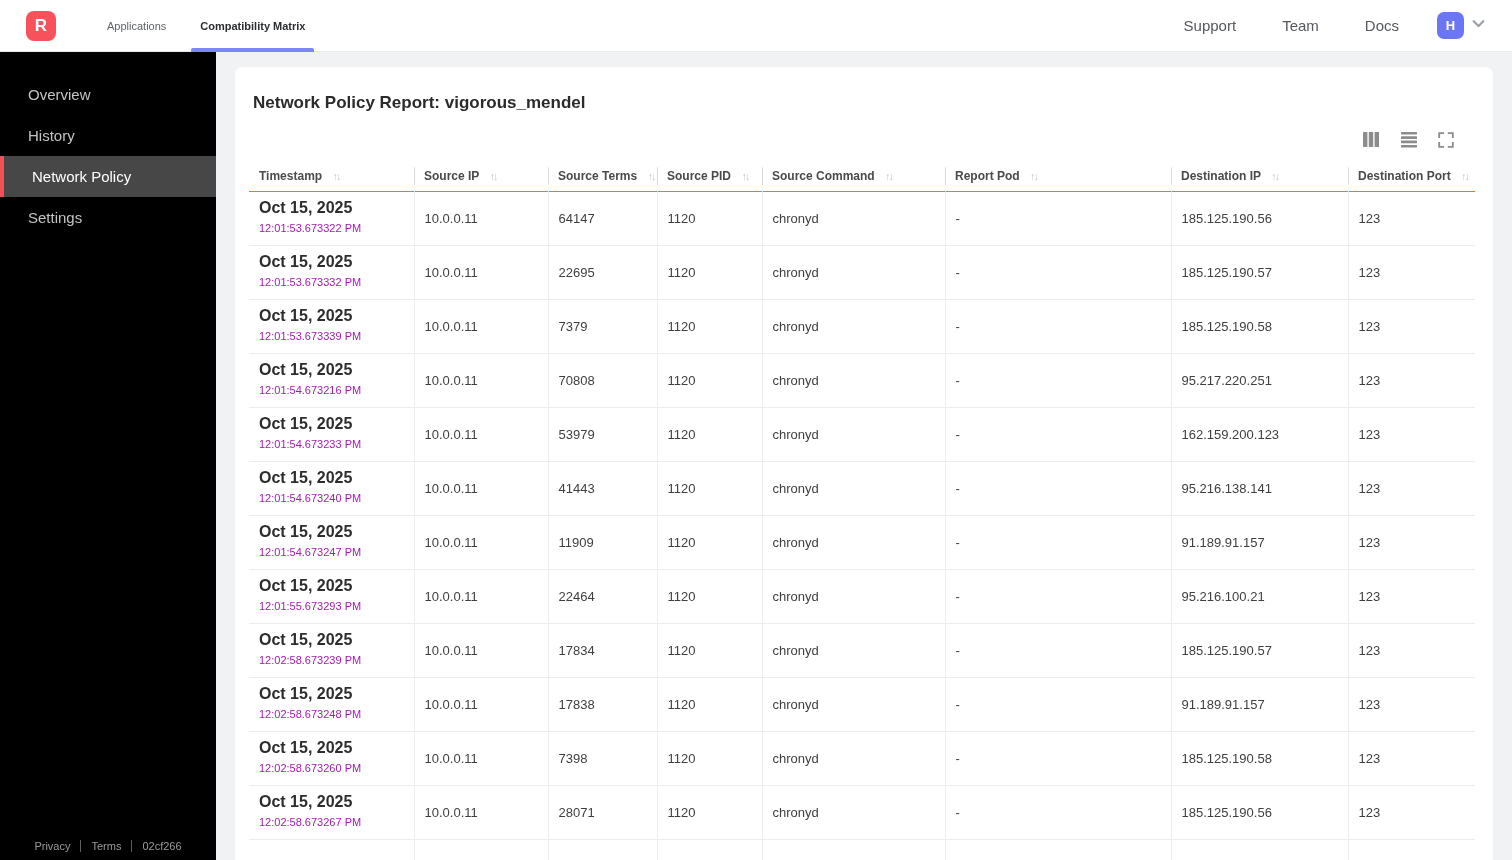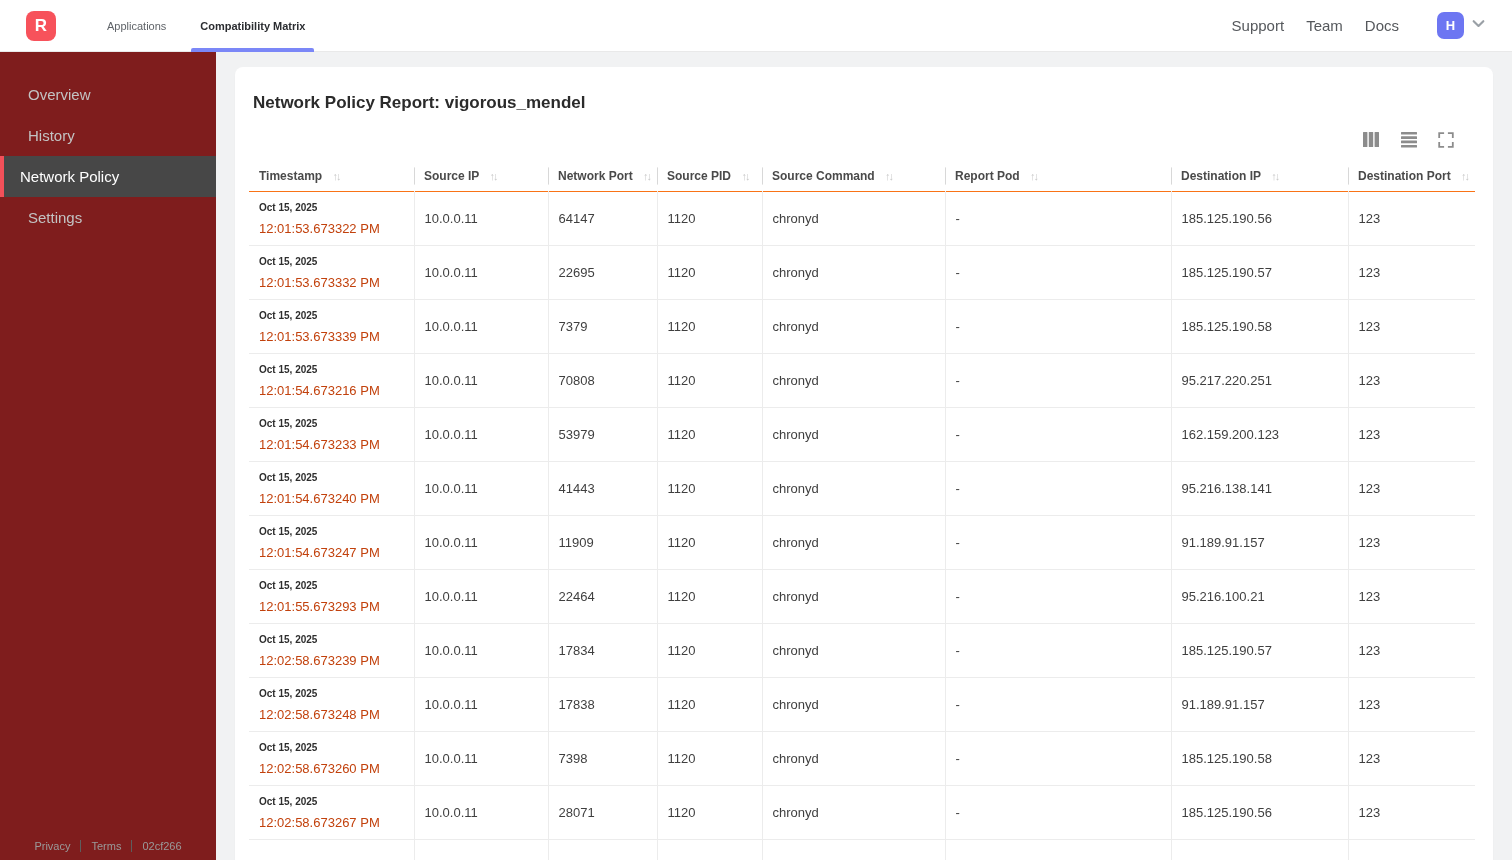--- a/index.html
+++ b/index.html
@@ -41,30 +41,30 @@
     width: 27px; height: 27px; border-radius: 7px; background: #6d76f2;
     color: #fff; font-size: 13px; font-weight: bold;
     display: flex; align-items: center; justify-content: center;
   }
 
   
   .shell { display: flex; height: 808px; }
 
   
   .sidebar {
-    width: 216px; background: #7f1d1d; flex: none;
+    width: 216px; background: #000000; flex: none;
     display: flex; flex-direction: column; padding-top: 22px;
   }
   .side-item {
     height: 41px; display: flex; align-items: center;
     padding-left: 28px; font-size: 15px; color: #c3c3c3; cursor: pointer;
   }
   .side-item.active {
     background: #474747; color: #ffffff;
-    border-left: 4px solid #f25059; padding-left: 16px;
+    border-left: 4px solid #f25059; padding-left: 28px;
   }
   .side-footer {
     margin-top: auto; margin-bottom: 8px;
     display: flex; align-items: center; justify-content: center; gap: 10px;
     font-size: 11px; color: #9a9a9a; text-align: center;
   }
   .side-footer .sep { width: 1px; height: 12px; background: #5d5d5d; }
   .side-footer span { cursor: pointer; }
   .side-footer .version { cursor: default; }
 
@@ -107,42 +107,42 @@
   .sort-icon {
     color: #c9c9c9; font-size: 11px; font-weight: normal;
     letter-spacing: -2px; margin-left: 7px;
   }
   .grid tbody tr { border-bottom: 1px solid #ececec; }
   .grid td {
     height: 54px; padding: 0 10px; color: #3f3f3f; vertical-align: middle;
     white-space: nowrap; overflow: hidden;
   }
   .grid td + td { border-left: 1px solid #ececec; }
-  .ts-date { font-weight: bold; color: #2d2d2d; font-size: 10px; line-height: 21px; }
-  .ts-time { color: #c2410c; font-size: 13px; line-height: 21px; }
+  .ts-date { font-weight: bold; color: #2d2d2d; font-size: 16px; line-height: 21px; }
+  .ts-time { color: #a21caf; font-size: 11px; line-height: 21px; }
 </style>
 </head>
 <body>
 
 <header class="topbar">
   <div class="topbar-left">
     <div class="logo">
       <span>R</span>
     </div>
     <nav class="topnav" id="topnav">
         <a class="topnav-item">
     <span>Applications</span>
   </a>
         <a class="topnav-item active">
     <span>Compatibility Matrix</span>
   </a>
       </nav>
   </div>
   <div class="topbar-right">
-    <span id="toplinks" style="display:flex;gap:22px;align-items:flex-end;">
+    <span id="toplinks" style="display:flex;gap:46px;align-items:flex-end;">
         <a class="toplink">
     <span>Support</span>
   </a>
         <a class="toplink">
     <span>Team</span>
   </a>
         <a class="toplink">
     <span>Docs</span>
   </a>
       </span>
@@ -240,21 +240,21 @@
     <span>Timestamp</span>
     <span class="sort-icon">↑↓</span>
   </th>
               <th>
     <span class="resize-handle"></span>
     <span>Source IP</span>
     <span class="sort-icon">↑↓</span>
   </th>
               <th>
     <span class="resize-handle"></span>
-    <span>Network Port</span>
+    <span>Source Terms</span>
     <span class="sort-icon">↑↓</span>
   </th>
               <th>
     <span class="resize-handle"></span>
     <span>Source PID</span>
     <span class="sort-icon">↑↓</span>
   </th>
               <th>
     <span class="resize-handle"></span>
     <span>Source Command</span>

